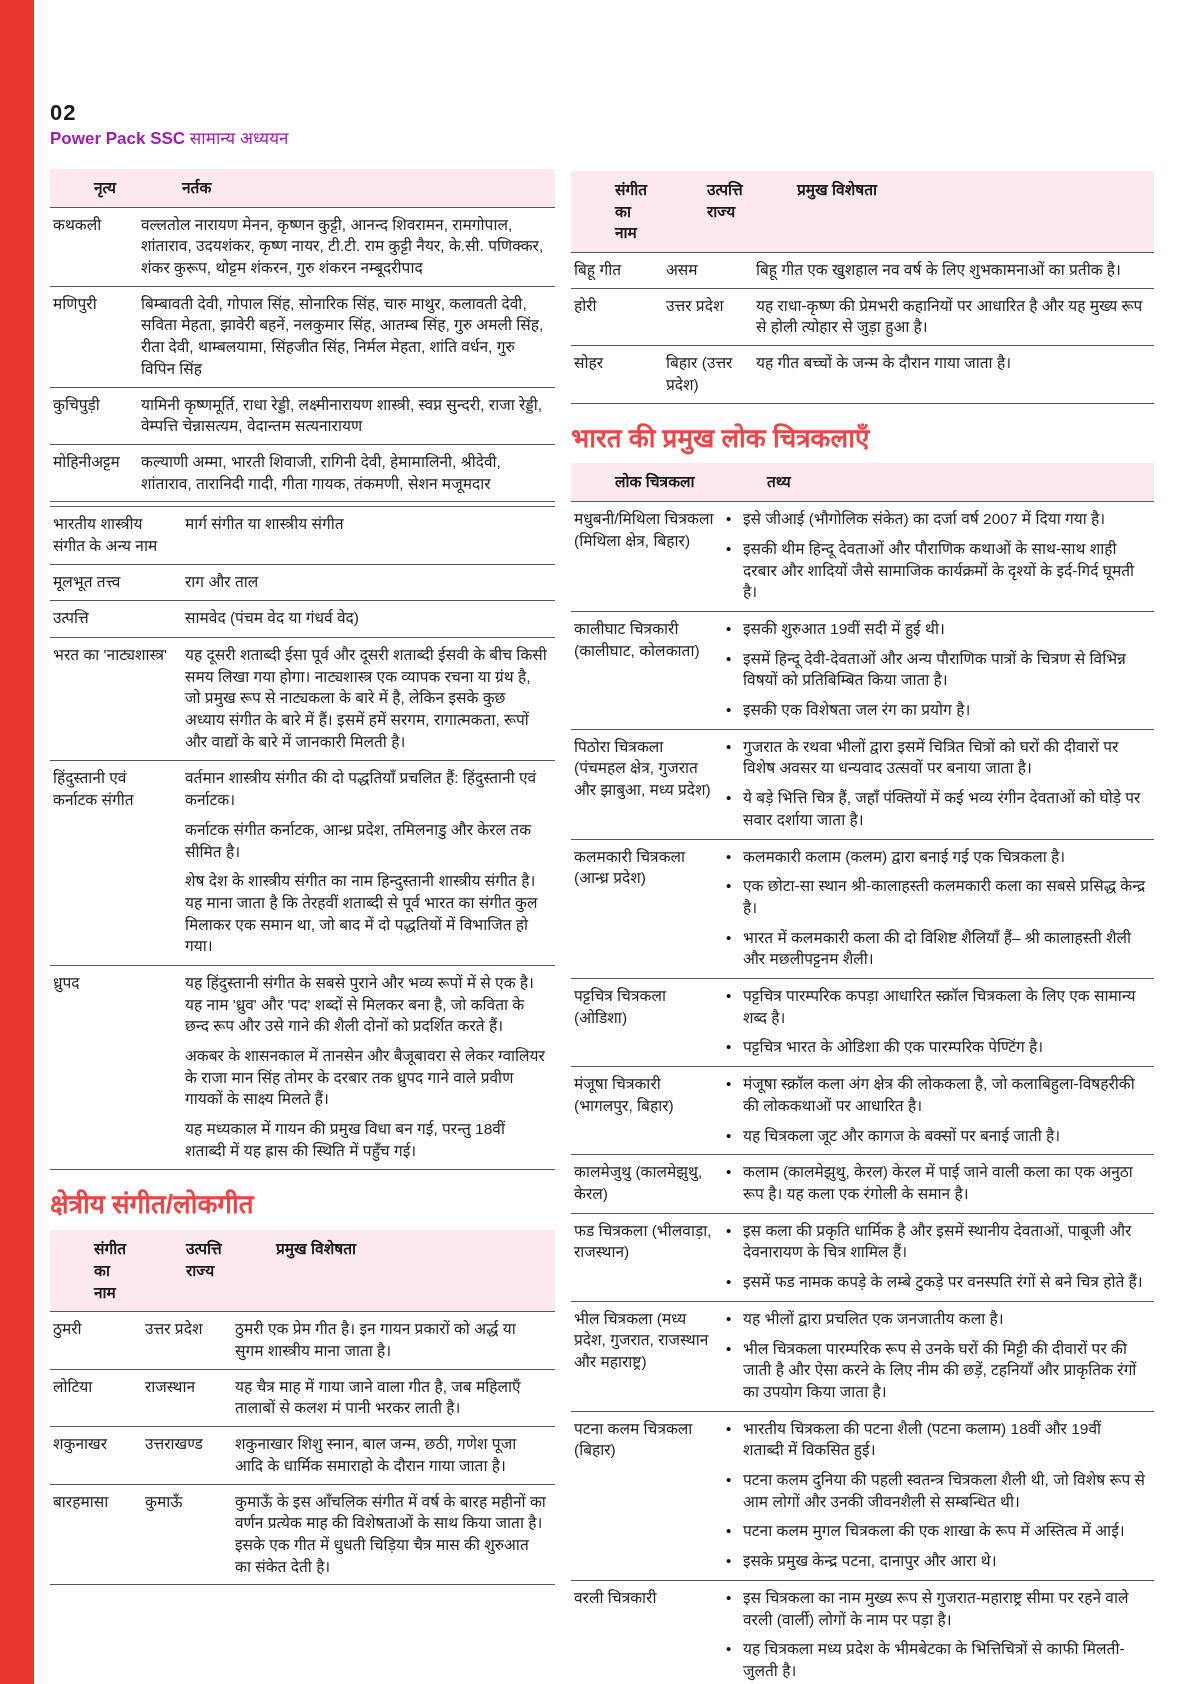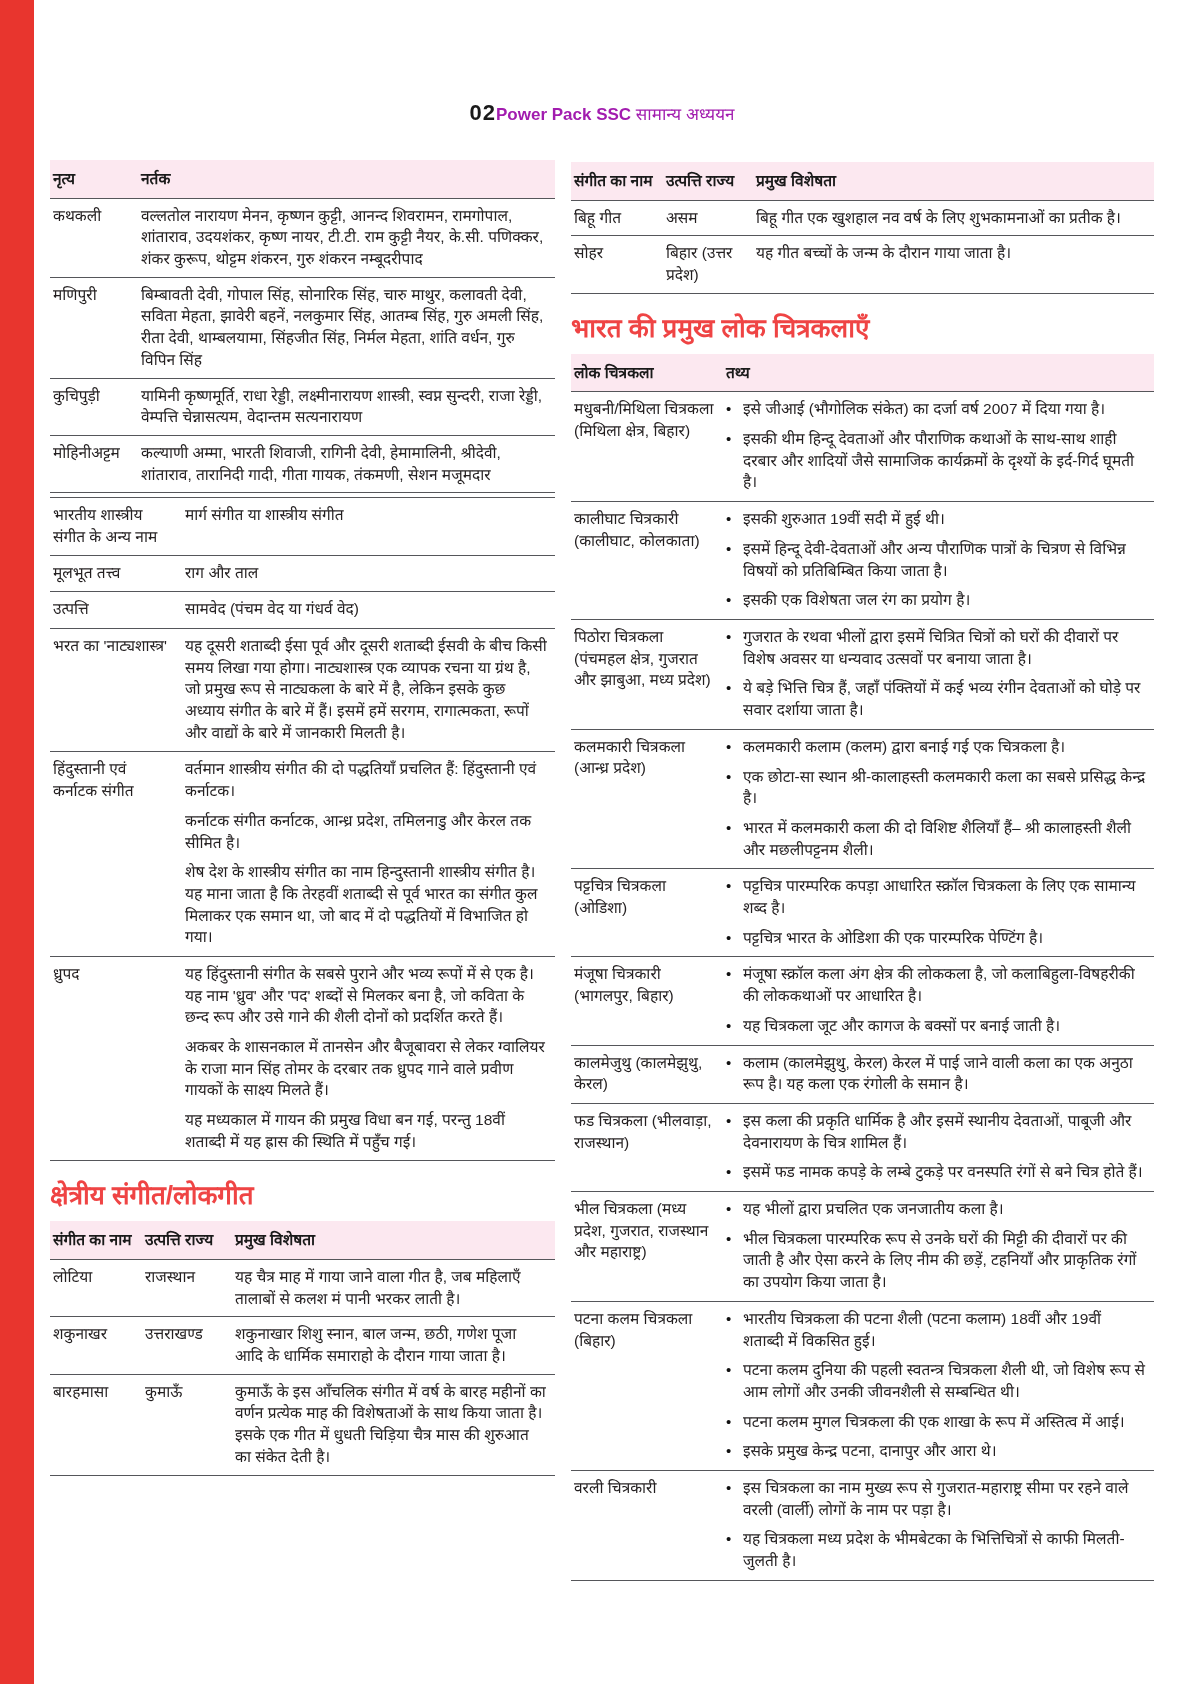--- a/index.html
+++ b/index.html
@@ -9,36 +9,37 @@
     font-family: "Liberation Sans", "DejaVu Sans", sans-serif;
     color: #231f20;
   }
   .side-strip {
     position: absolute; left: 0; top: 0; width: 34px; height: 1684px;
     background: #e8352e;
   }
   .page-content { position: absolute; left: 50px; top: 100px; width: 1104px; }
   .page-header {
     display: flex; justify-content: center; align-items: baseline;
-    margin-bottom: 34px;
+    margin-bottom: 20px;
+    flex-direction: column;
   }
   .page-number { font-size: 22px; font-weight: bold; letter-spacing: 1px; color: #1a1a1a; }
   .header-right { font-size: 17px; color: #a21caf; }
   .header-right .hb { font-weight: bold; }
   .cols { display: flex; gap: 16px; align-items: flex-start; }
   .col-left  { width: 505px; flex: none; }
   .col-right { width: 583px; flex: none; }
 
   table { width: 100%; border-collapse: collapse; table-layout: fixed; }
   th, td {
     text-align: left; vertical-align: top;
     font-size: 15.5px; line-height: 1.4;
     padding: 6px 8px 7px 3px;
   }
-  th { background: #fce8f0; font-weight: bold; color: #1a1a1a; padding-top: 8px; padding-bottom: 8px; }
+  th { background: #fce8f0; font-weight: bold; color: #1a1a1a; padding-top: 8px; padding-bottom: 8px; padding-left: 44px; }
   thead tr, tbody tr { border-bottom: 1px solid #55565a; }
   table.topline { border-top: 1.5px solid #55565a; }
   td p { margin: 0 0 8px; }
   td p:last-child { margin-bottom: 1px; }
 
   .section-heading {
     font-size: 26px; font-weight: bold; color: #ef4444;
     margin: 20px 0 10px; line-height: 1.15;
   }
   .tbl-block { margin-bottom: 4px; }
@@ -165,20 +166,25 @@
         <table>
           <thead>
             <tr>
               <th class="w-name3">संगीत का नाम</th>
               <th class="w-state3">उत्पत्ति राज्य</th>
               <th>प्रमुख विशेषता</th>
             </tr>
           </thead>
           <tbody>
 
+              <tr>
+                <td class="w-name3">ठुमरी</td>
+                <td class="w-state3">उत्तर प्रदेश</td>
+                <td>ठुमरी एक प्रेम गीत है। इन गायन प्रकारों को अर्द्ध या सुगम शास्त्रीय माना जाता है।</td>
+              </tr>
 
 
 
               <tr>
                 <td class="w-name3">लोटिया</td>
                 <td class="w-state3">राजस्थान</td>
                 <td>यह चैत्र माह में गाया जाने वाला गीत है, जब महिलाएँ तालाबों से कलश मं पानी भरकर लाती है।</td>
               </tr>
 
               <tr>
@@ -211,20 +217,25 @@
             </tr>
           </thead>
           <tbody>
 
               <tr>
                 <td class="w-name3">बिहू गीत</td>
                 <td class="w-state3">असम</td>
                 <td>बिहू गीत एक खुशहाल नव वर्ष के लिए शुभकामनाओं का प्रतीक है।</td>
               </tr>
 
+              <tr>
+                <td class="w-name3">होरी</td>
+                <td class="w-state3">उत्तर प्रदेश</td>
+                <td>यह राधा-कृष्ण की प्रेमभरी कहानियों पर आधारित है और यह मुख्य रूप से होली त्योहार से जुड़ा हुआ है।</td>
+              </tr>
 
               <tr>
                 <td class="w-name3">सोहर</td>
                 <td class="w-state3">बिहार (उत्तर प्रदेश)</td>
                 <td>यह गीत बच्चों के जन्म के दौरान गाया जाता है।</td>
               </tr>
             </tbody>
         </table>
       </div>
 

